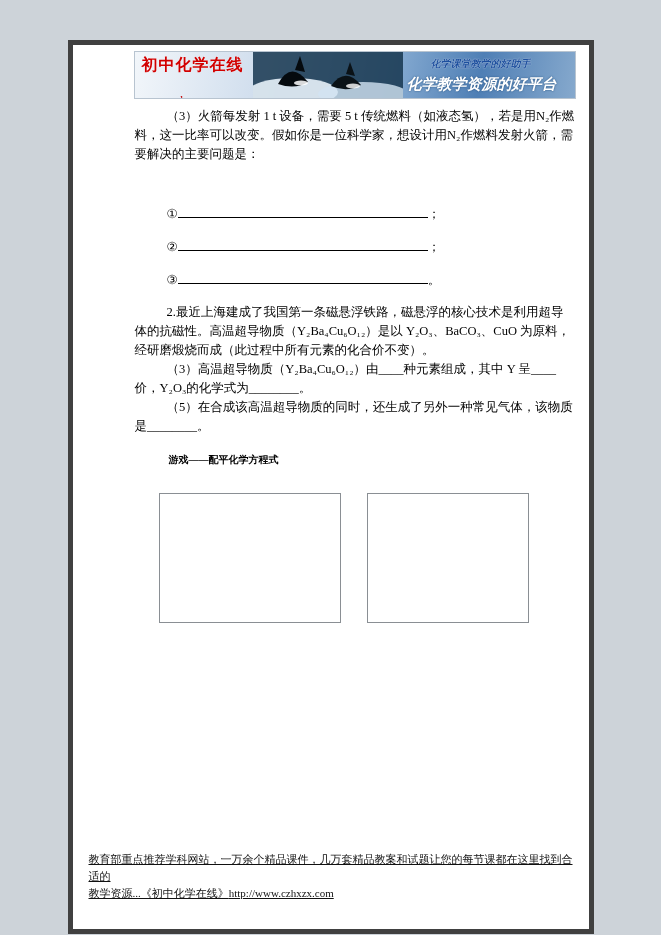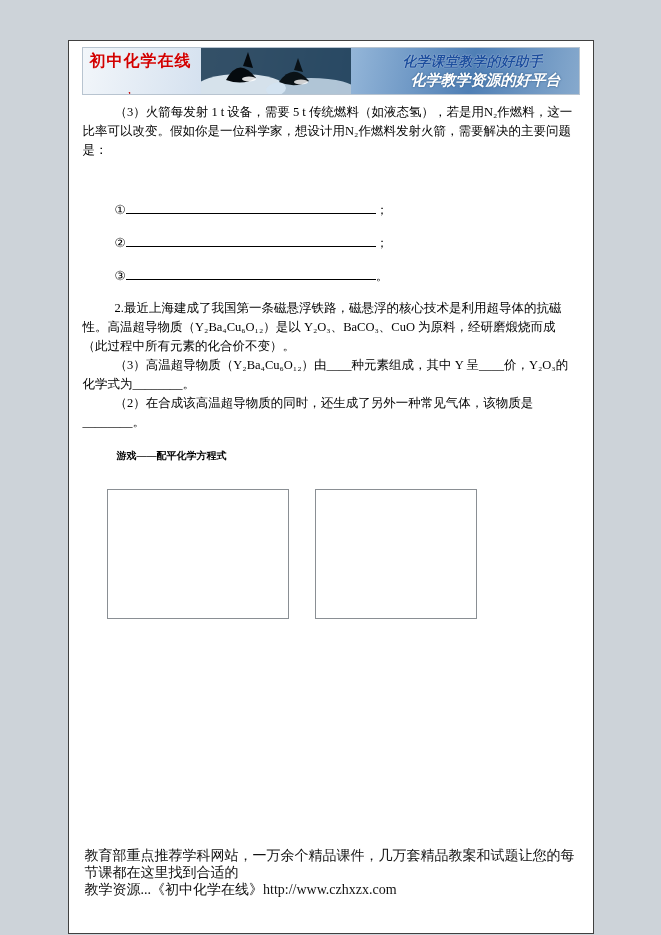--- a/index.html
+++ b/index.html
@@ -8,42 +8,43 @@
     background:#cdd3d9;
     font-family:"Liberation Serif","DejaVu Serif",serif;
     color:#000;
     overflow:hidden;
   }
   .page{
     position:relative;
     width:526px;height:894px;
     margin:40px auto 0 auto;
     background:#ffffff;
-    border:1px solid #404040;
+    border:5px solid #404040;
     box-sizing:border-box;
+    padding-left:48px;
   }
   
   .banner{
     position:relative;
     margin:6px 13px 0 13px;
     height:46px;
     background:linear-gradient(100deg,#f2f6fa 0%,#cfdded 30%,#8fb2d6 55%,#4f7fb5 78%,#86a9cd 100%);
     border:1px solid #b8c4d0;
     overflow:hidden;
   }
   .banner-left{position:absolute;left:7px;top:4px;line-height:1.1;z-index:3;}
   .site-name{
     color:#d10000;font-weight:bold;font-size:16px;
     letter-spacing:1px;text-shadow:0 0 1px #fff;
   }
   .site-url{color:#c40000;font-size:12px;margin-top:21px;}
   .orca{position:absolute;left:118px;top:0;width:150px;height:46px;z-index:1;}
   .tagline-top{
-    position:absolute;right:36px;top:5px;z-index:3;
-    color:#1d4f9e;font-size:14px;font-style:italic;font-weight:bold;
+    position:absolute;right:44px;top:5px;z-index:3;
+    color:#1d4f9e;font-size:10px;font-style:italic;font-weight:bold;
     text-shadow:0 0 1px #ffffff;
     text-align:center;
   }
   .tagline-bottom{
     position:absolute;right:18px;bottom:4px;z-index:3;
     color:#ffffff;font-size:15px;font-style:italic;font-weight:bold;
     text-shadow:0 0 2px #24507e;
     margin-top:25px;
   }
   
@@ -64,21 +65,21 @@
     margin:14px 0 0 34px;font-size:10px;font-weight:bold;line-height:19px;
   }
   .game-desc{margin-top:9px;}
   .boxes{display:flex;gap:26px;margin:24px 0 0 24px;}
   .box{border:1px solid #8a8f94;background:#ffffff;height:130px;box-sizing:border-box;}
   .box-left{width:182px;}
   .box-right{width:162px;}
   
   .footer{
     position:absolute;left:16px;right:14px;top:806px;
-    font-size:14px;line-height:17px;color:#111;
+    font-size:11px;line-height:17px;color:#111;text-decoration:underline;
   }
   .footer .url{margin-left:0;}
 </style>
 </head>
 <body>
 
 <div class="page">
 
   <div class="banner">
     <svg class="orca" viewBox="0 0 150 46" preserveAspectRatio="none" aria-hidden="true">
@@ -113,21 +114,21 @@
       </div>
       <div class="blank-row">
         <span>③</span><span class="blank-line"></span><span>。</span>
       </div>
     </div>
 
     <p class="para indent p-super">2.最近上海建成了我国第一条磁悬浮铁路，磁悬浮的核心技术是利用超导体的抗磁性。高温超导物质（Y₂Ba₄Cu₆O₁₂）是以 Y₂O₃、BaCO₃、CuO 为原料，经研磨煅烧而成（此过程中所有元素的化合价不变）。</p>
 
     <p class="para indent q1">（3）高温超导物质（Y₂Ba₄Cu₆O₁₂）由____种元素组成，其中 Y 呈____价，Y₂O₃的化学式为________。</p>
 
-    <p class="para indent q2">（2）在合成该高温超导物质的同时，还生成了另外一种常见气体，该物质是________。</p>
+    <p class="para indent q2">（5）在合成该高温超导物质的同时，还生成了另外一种常见气体，该物质是________。</p>
 
     <h3 class="game-heading">游戏——配平化学方程式</h3>
 
 
     <div class="boxes">
       <div class="box box-left"></div>
       <div class="box box-right"></div>
     </div>
 
   </div>

